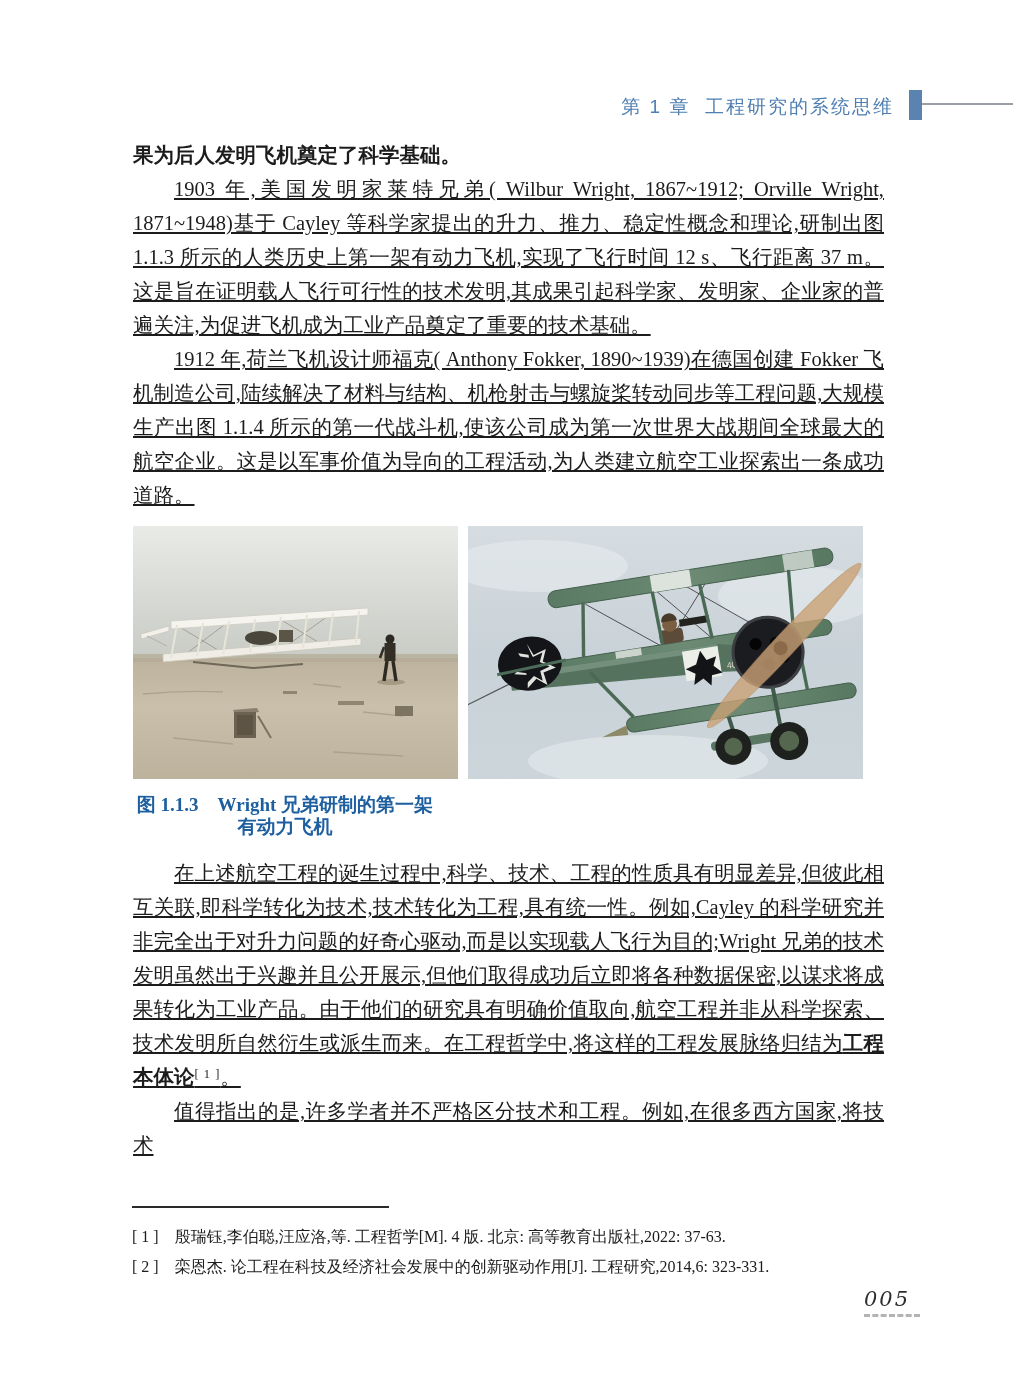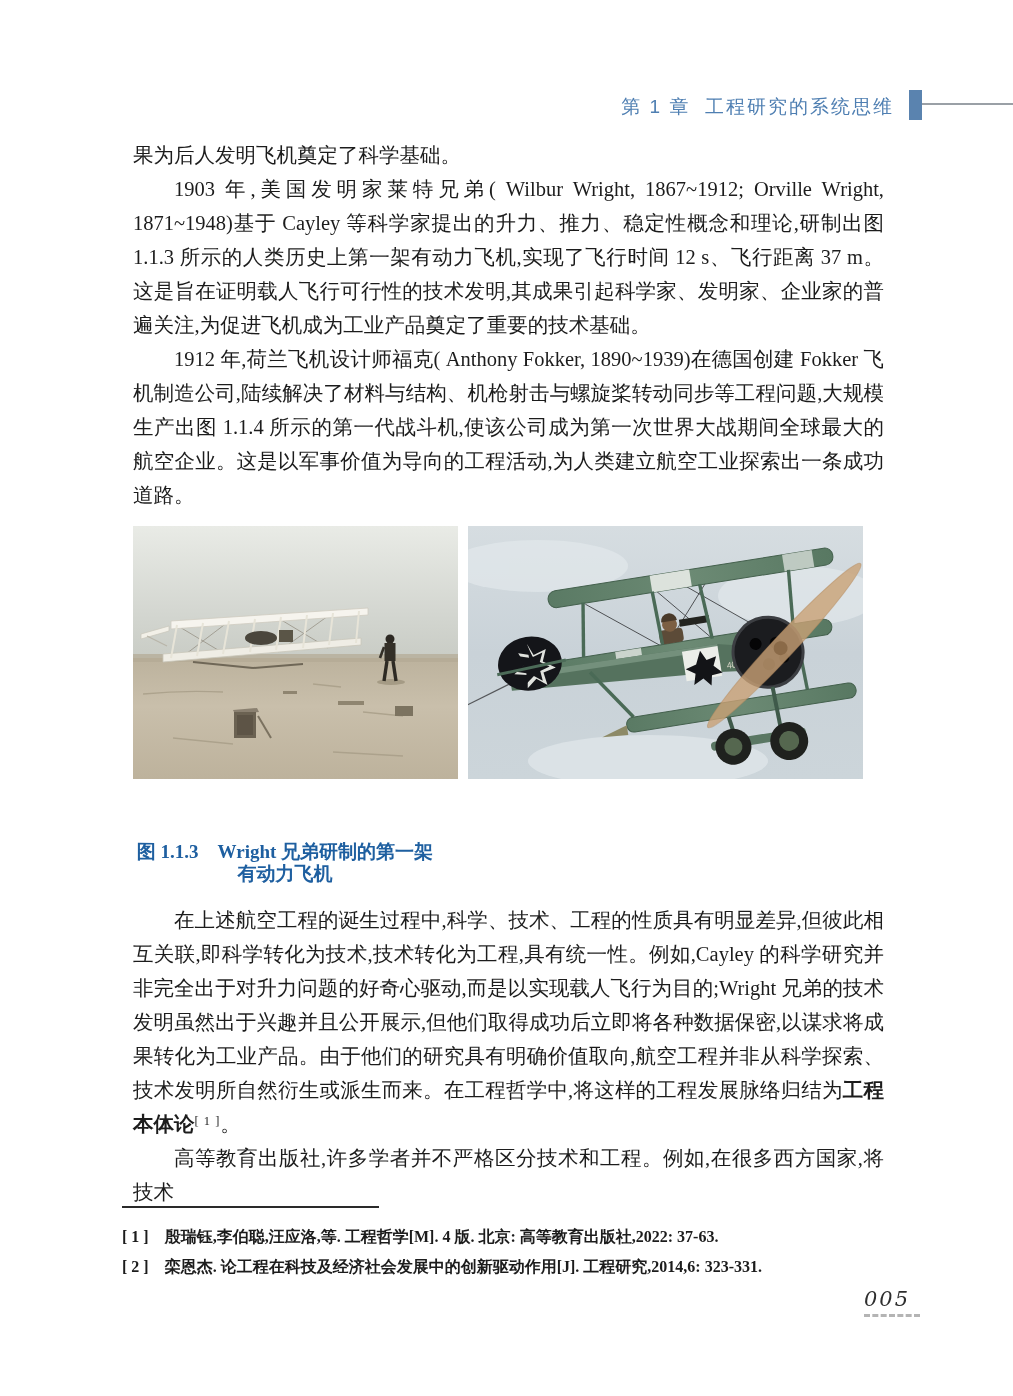--- a/index.html
+++ b/index.html
@@ -19,35 +19,35 @@
   }
   .chapter-head .head-rule{
     position:absolute;right:0;top:11px;width:107px;height:2px;background:#9aa0a6;
   }
   
   .text-block{
     position:absolute;left:133px;top:138px;width:751px;
     font-size:20.5px;line-height:34px;text-align:justify;
   }
   .text-block p{margin:0;}
-  .para{text-indent:2em;}
-  .para-cont{text-indent:0;}
+  .para{text-indent:2em;text-decoration:underline;}
+  .para-cont{text-indent:0;font-weight:bold;}
   .bold-term{font-family:"Liberation Sans",sans-serif;font-weight:bold;}
   sup.fn-ref{font-size:12.5px;line-height:0;vertical-align:6px;letter-spacing:1px;}
   
   .figure-row{display:flex;gap:31px;margin:14px 0 18px 0;}
   .figure{display:flex;flex-direction:column;}
   .figure svg{display:block;}
   .fig-caption{
     margin-top:15px;text-align:center;font-weight:bold;font-size:19px;
     color:#1e5fa0;line-height:22px;font-family:"Liberation Serif",serif;
     text-indent:0;
   }
   
-  .footnote-block{position:absolute;left:122px;top:1206px;width:751px;font-weight:bold;}
+  .footnote-block{position:absolute;left:132px;top:1206px;width:751px;}
   .fn-rule{width:257px;height:0;border-top:2px solid #2a2a2a;margin-bottom:14px;}
   .footnote{font-size:16px;line-height:30px;color:#1c1c1c;margin:0;}
   
   .page-footer{position:absolute;left:864px;top:1287px;width:60px;text-align:left;}
   .page-num{
     font-family:"DejaVu Serif",serif;font-style:italic;font-size:21px;
     color:#2e2e2e;letter-spacing:2px;
   }
   .page-num-dashes{
     margin-top:3px;width:56px;height:0;border-top:3px dashed #b4b4b4;
@@ -64,21 +64,21 @@
     <div class="head-rule"></div>
   </div>
 
   <div class="text-block">
     <p class="para-cont">果为后人发明飞机奠定了科学基础。</p>
     <p class="para">1903 年,美国发明家莱特兄弟( Wilbur Wright, 1867~1912; Orville Wright, 1871~1948)基于 Cayley 等科学家提出的升力、推力、稳定性概念和理论,研制出图 1.1.3 所示的人类历史上第一架有动力飞机,实现了飞行时间 12 s、飞行距离 37 m。这是旨在证明载人飞行可行性的技术发明,其成果引起科学家、发明家、企业家的普遍关注,为促进飞机成为工业产品奠定了重要的技术基础。</p>
     <p class="para">1912 年,荷兰飞机设计师福克( Anthony Fokker, 1890~1939)在德国创建 Fokker 飞机制造公司,陆续解决了材料与结构、机枪射击与螺旋桨转动同步等工程问题,大规模生产出图 1.1.4 所示的第一代战斗机,使该公司成为第一次世界大战期间全球最大的航空企业。这是以军事价值为导向的工程活动,为人类建立航空工业探索出一条成功道路。</p>
 
     <div class="figure-row">
 
-      <div class="figure" style="width:304px;gap:47px;">
+      <div class="figure" style="width:304px;">
         <svg width="325" height="253" viewBox="0 0 325 253">
           <defs>
             <linearGradient id="wfSky" x1="0" y1="0" x2="0" y2="1">
               <stop offset="0" stop-color="#e9ebe6"></stop>
                 <stop offset="0.65" stop-color="#d2d5cf"></stop>
               <stop offset="1" stop-color="#c7cac3"></stop>
             </linearGradient>
             <linearGradient id="wfSand" x1="0" y1="0" x2="0" y2="1">
               <stop offset="0" stop-color="#bcb29d"></stop>
                 <stop offset="0.4" stop-color="#c9bfab"></stop>
@@ -255,21 +255,21 @@
                 <circle cx="308" cy="233" r="10" fill="#55674f"></circle>
             </g>
           </g>
         </svg>
       </div>
     </div>
 
     <p class="para"><span>在上述航空工程的诞生过程中,科学、技术、工程的性质具有明显差异,但彼此相互关联,即科学转化为技术,技术转化为工程,具有统一性。例如,Cayley 的科学研究并非完全出于对升力问题的好奇心驱动,而是以实现载人飞行为目的;Wright 兄弟的技术发明虽然出于兴趣并且公开展示,但他们取得成功后立即将各种数据保密,以谋求将成果转化为工业产品。由于他们的研究具有明确价值取向,航空工程并非从科学探索、技术发明所自然衍生或派生而来。在工程哲学中,将这样的工程发展脉络归结为</span><span class="bold-term">工程本体论</span><sup class="fn-ref">[ 1 ]</sup><span>。</span></p>
 
 
-    <p class="para">高等教育出版社,许多学者并不严格区分技术和工程。例如,在很多西方国家,将技术</p>
+    <p class="para">值得指出的是,许多学者并不严格区分技术和工程。例如,在很多西方国家,将技术</p>
   </div>
 
   <div class="footnote-block">
     <div class="fn-rule"></div>
     <p class="footnote">[ 1 ]　殷瑞钰,李伯聪,汪应洛,等. 工程哲学[M]. 4 版. 北京: 高等教育出版社,2022: 37-63.</p>
     <p class="footnote">[ 2 ]　栾恩杰. 论工程在科技及经济社会发展中的创新驱动作用[J]. 工程研究,2014,6: 323-331.</p>
   </div>
 
   <div class="page-footer">
     <div class="page-num">005</div>

